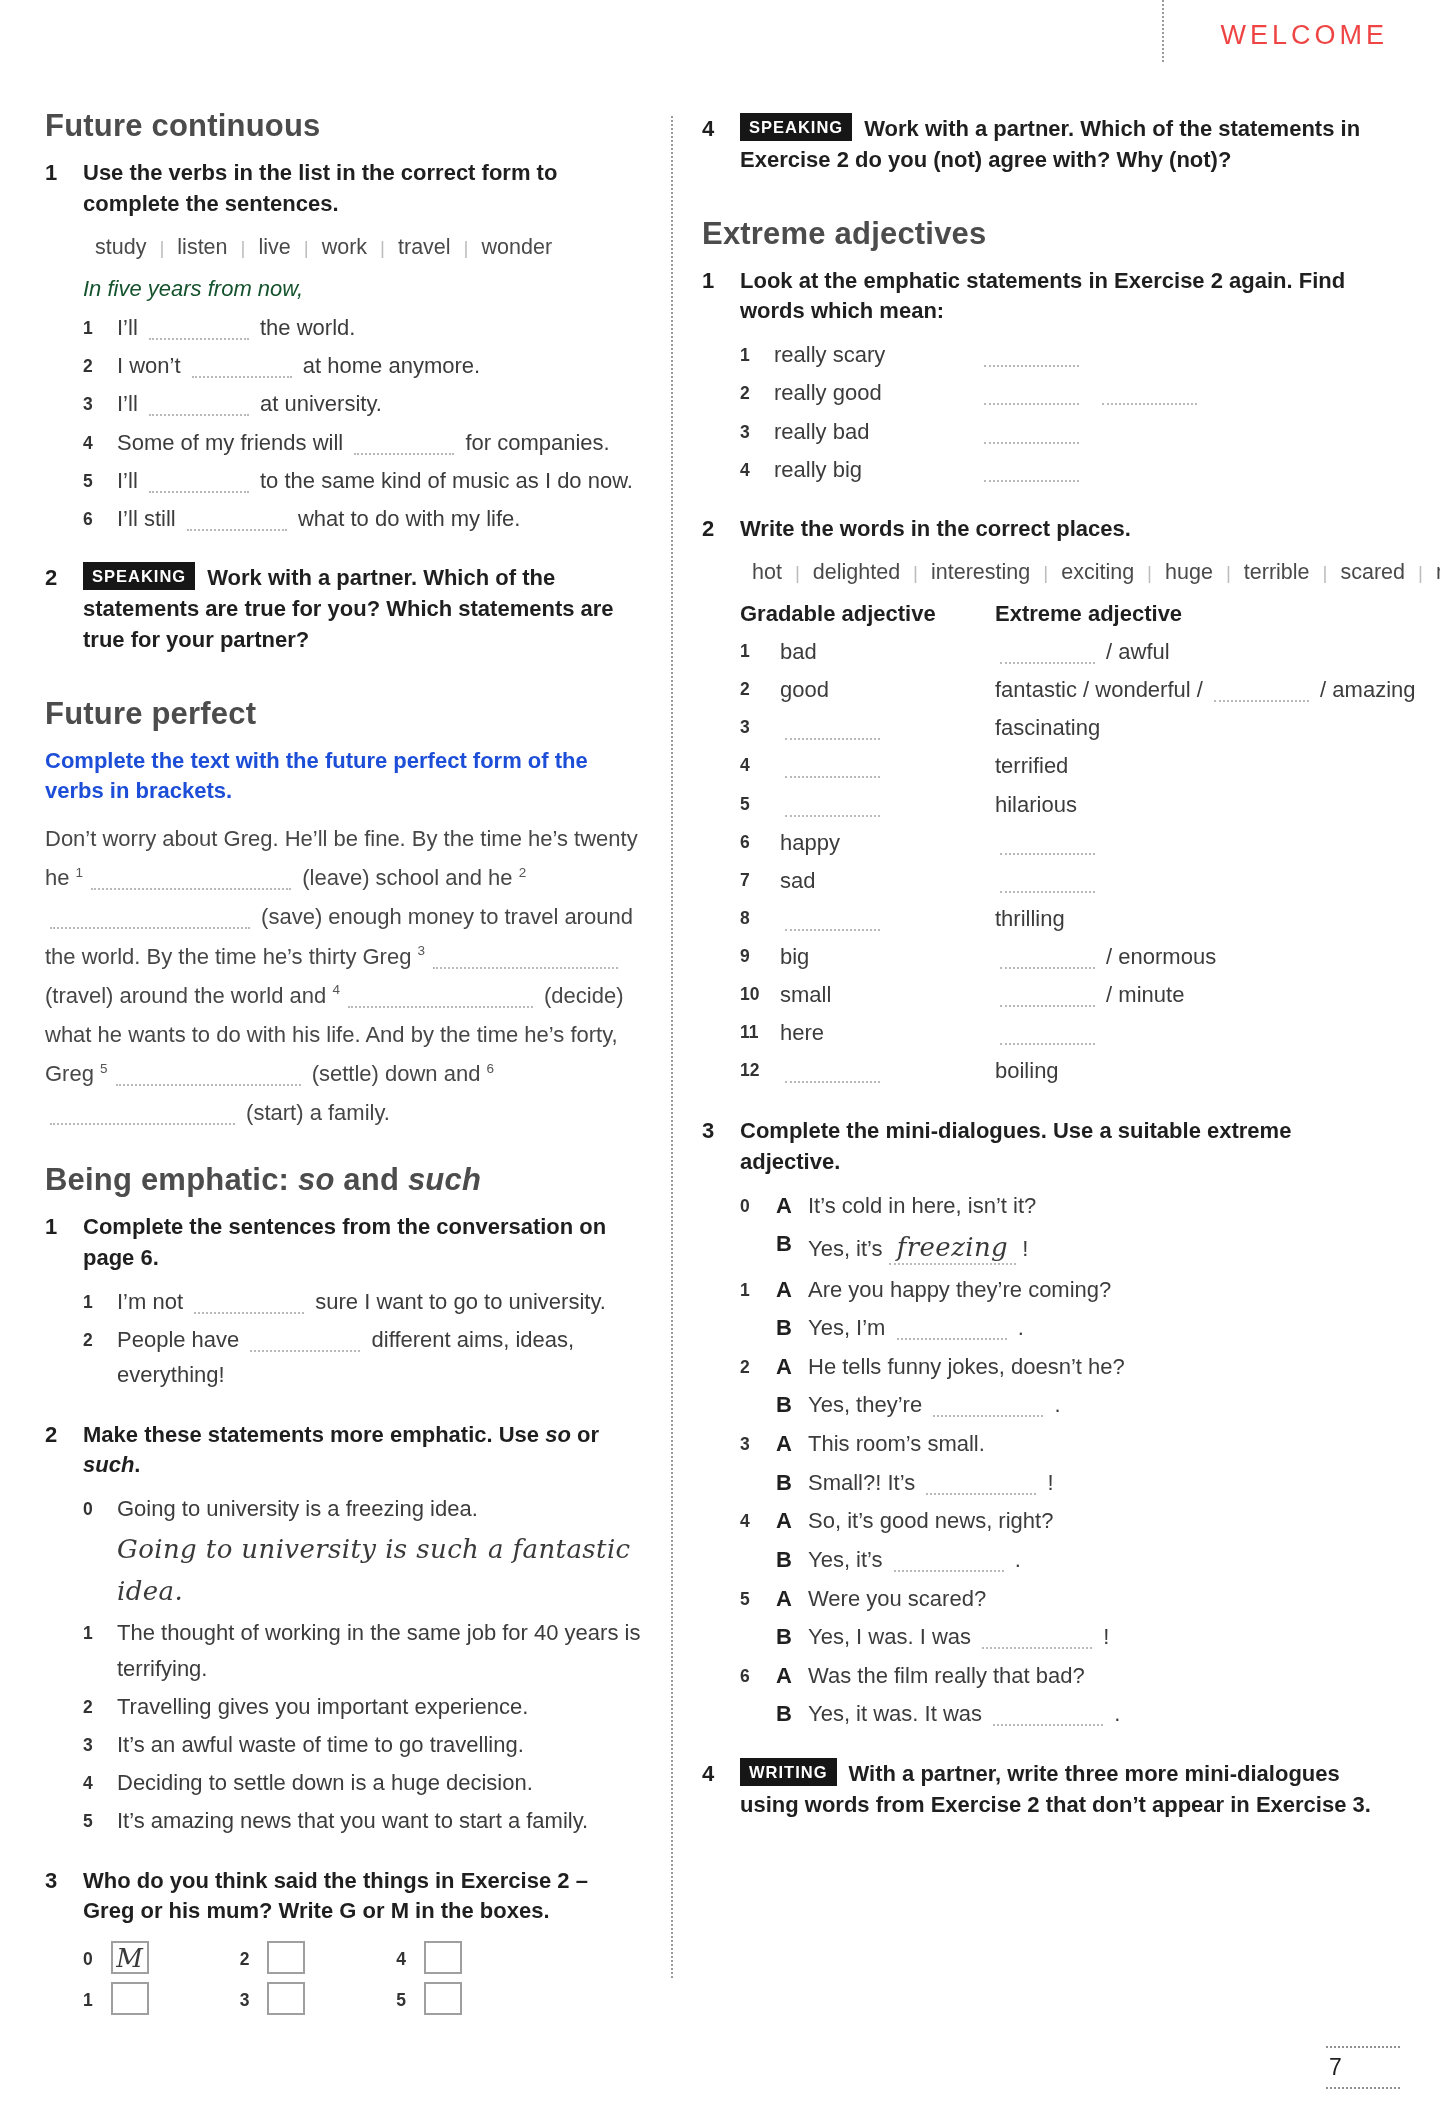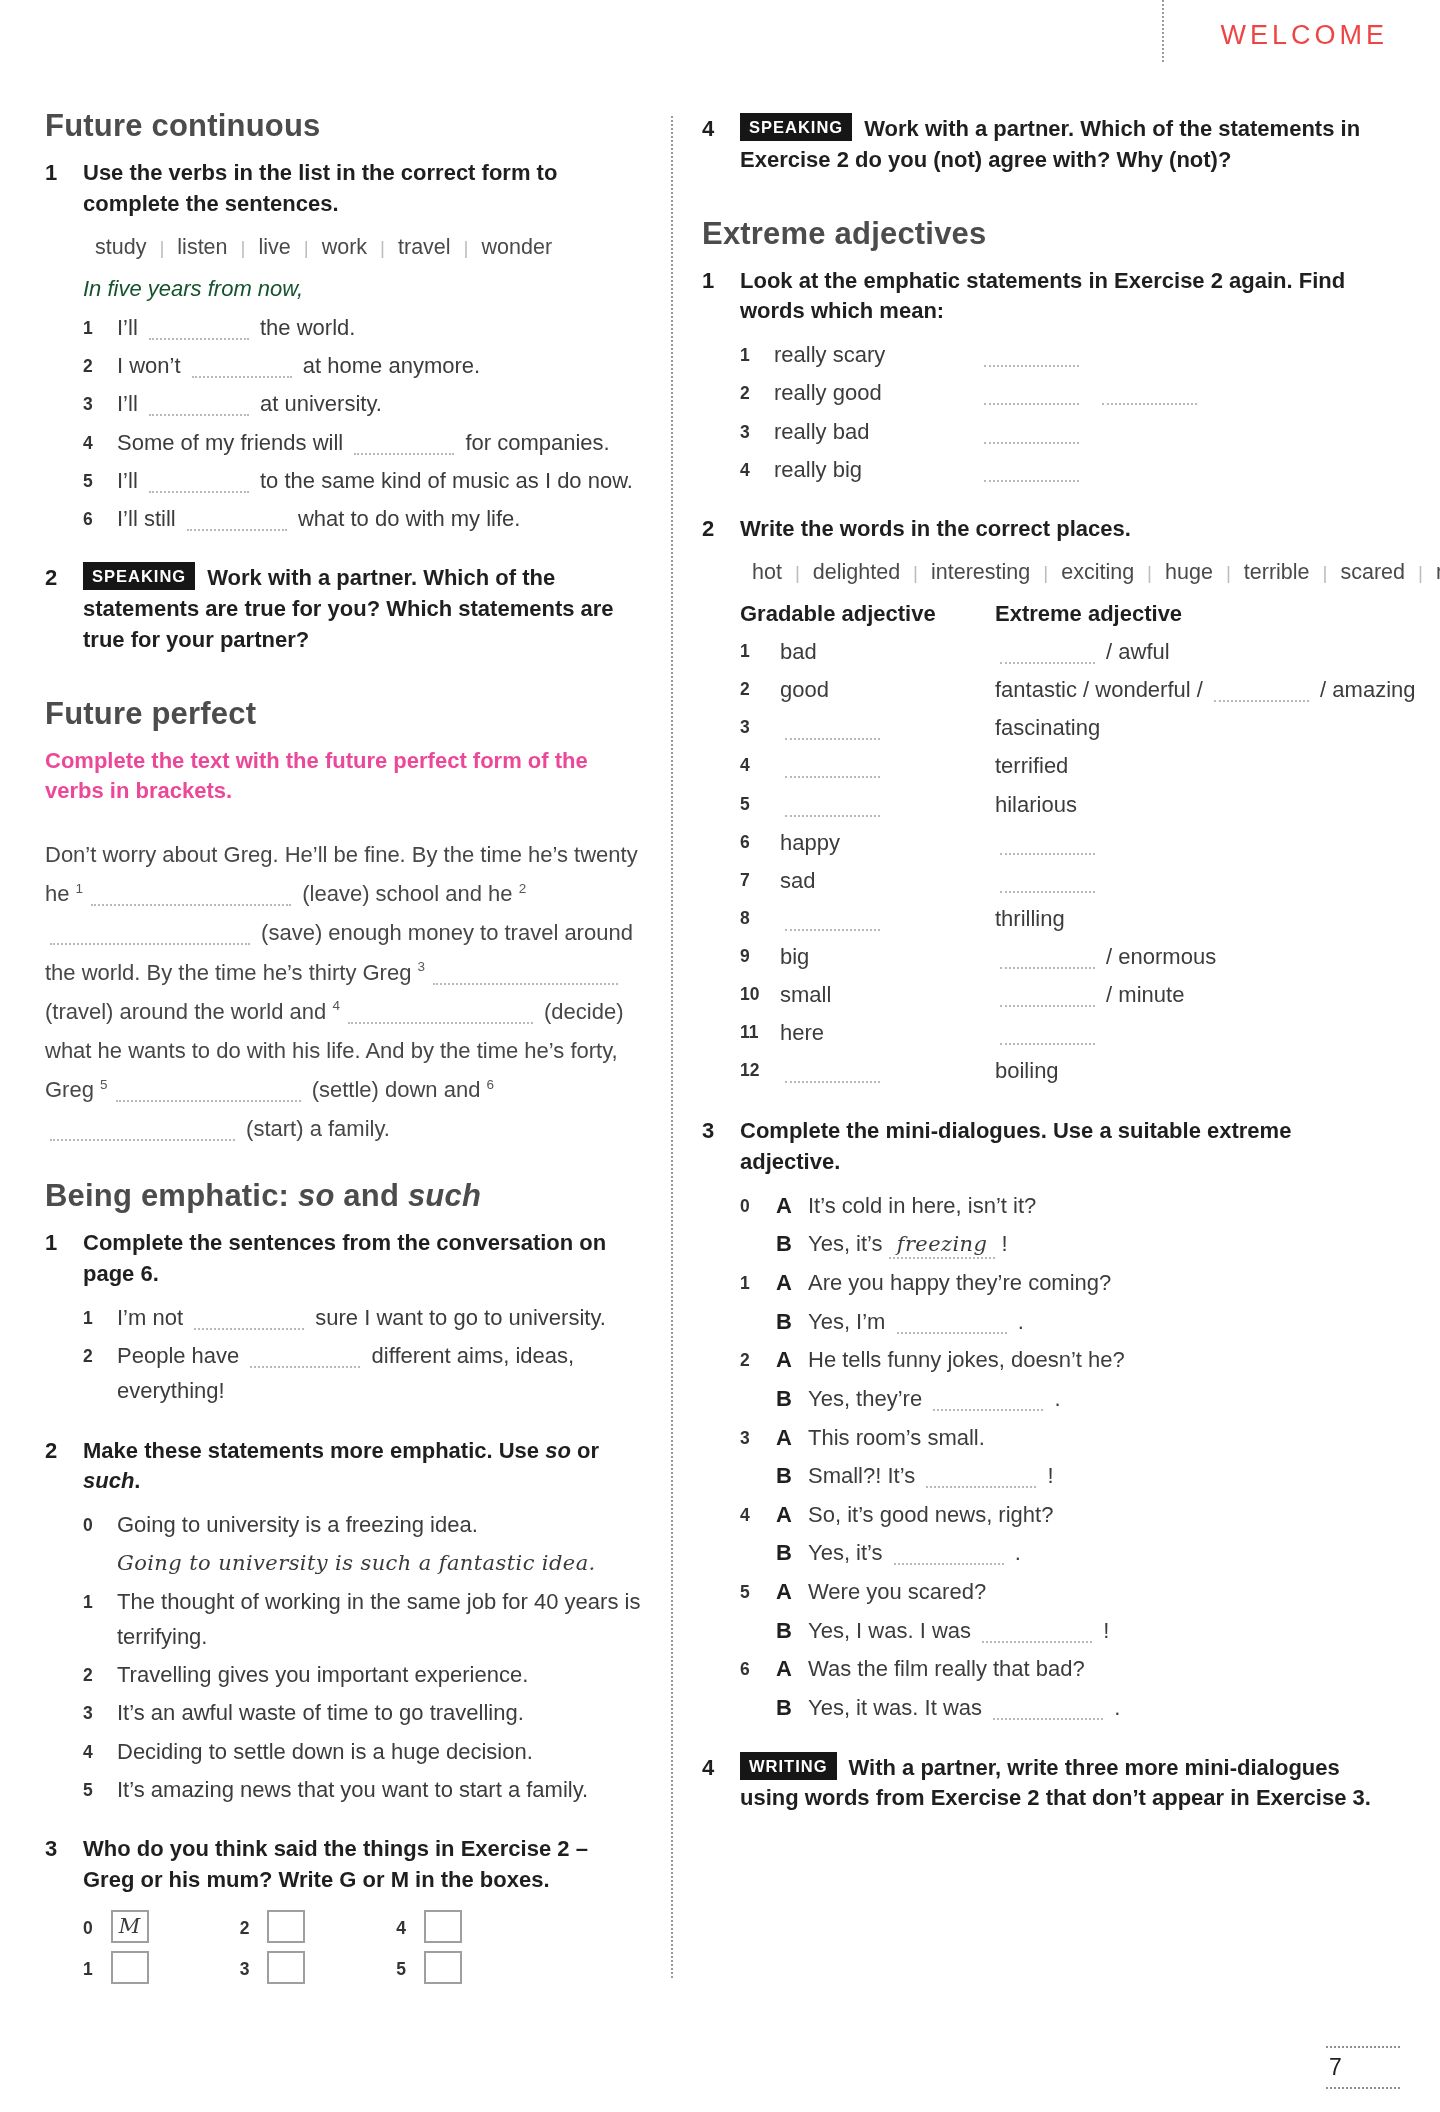--- a/index.html
+++ b/index.html
@@ -16,36 +16,36 @@
   .col { position:absolute; }
   .col-left { left:45px; top:108px; width:598px; }
   .col-right { left:702px; top:100px; width:694px; }
 
   h2 { font-size:31px; color:var(--heading,#4c4c4c); margin:30px 0 14px; font-weight:bold; letter-spacing:.2px; }
   section:first-child h2:first-child { margin-top:0; }
 
   .exercise { display:grid; grid-template-columns:38px 1fr; margin:14px 0 24px; }
   .exnum { font-weight:bold; color:#1f1f1f; padding-top:2px; }
   .instr { font-weight:bold; color:#1f1f1f; margin:0 0 10px; line-height:1.4; }
-  .instr-plain { font-weight:bold; color:#ec4899; margin:4px 0 28px; line-height:1.4; }
+  .instr-plain { font-weight:bold; color:#1d4ed8; margin:4px 0 12px; line-height:1.4; }
   .badge { display:inline-block; background:var(--badge_bg,#161616); color:var(--badge_text,#ffffff);
            font-size:16.5px; font-weight:bold; letter-spacing:1px; padding:3px 9px 2px;
            margin-right:12px; position:relative; top:-3px; }
   .wordlist { color:#4a4a4a; margin:4px 12px 12px; font-size:21.5px; line-height:1.6; }
   .wsep { color:#bcbcbc; margin:0 13px; font-size:19px; }
   .intro-it { font-style:italic; color:#14532d; margin:2px 0 8px; }
 
   .item { display:grid; grid-template-columns:34px 1fr; line-height:1.6; margin:3px 0; }
   .inum { font-weight:bold; font-size:17.5px; color:#333; padding-top:4px; }
   .icontent { }
   .blank { display:inline-block; border-bottom:2px dotted var(--blank_line,#b9b9b9); height:1.05em;
            vertical-align:text-bottom; margin:0 5px; }
   .sup { font-size:13.5px; color:#555; margin-right:3px; }
   .it { font-style:italic; }
-  .hw { font-family:"DejaVu Serif", serif; font-style:italic; color:#3a3a3a; font-size:21px; letter-spacing:.4px; }
+  .hw { font-family:"DejaVu Serif", serif; font-style:italic; color:#3a3a3a; font-size:26px; letter-spacing:.4px; }
   .hw-line { border-bottom:2px dotted var(--blank_line,#b9b9b9); padding:0 8px 1px; }
 
   .fp-text { color:#474747; line-height:1.78; margin:4px 0 0; }
 
   
   .find-label { display:inline-block; width:205px; }
   .fblank { margin-right:18px; }
 
   
   .thead { display:grid; grid-template-columns:255px 1fr; font-weight:bold; color:#1f1f1f; margin:10px 0 8px; }

